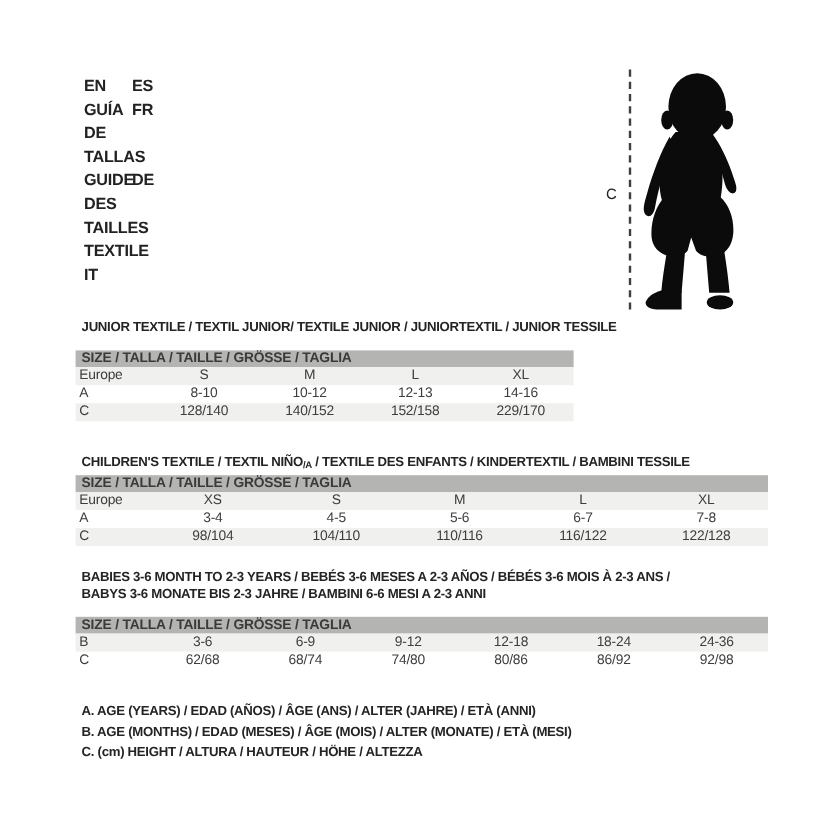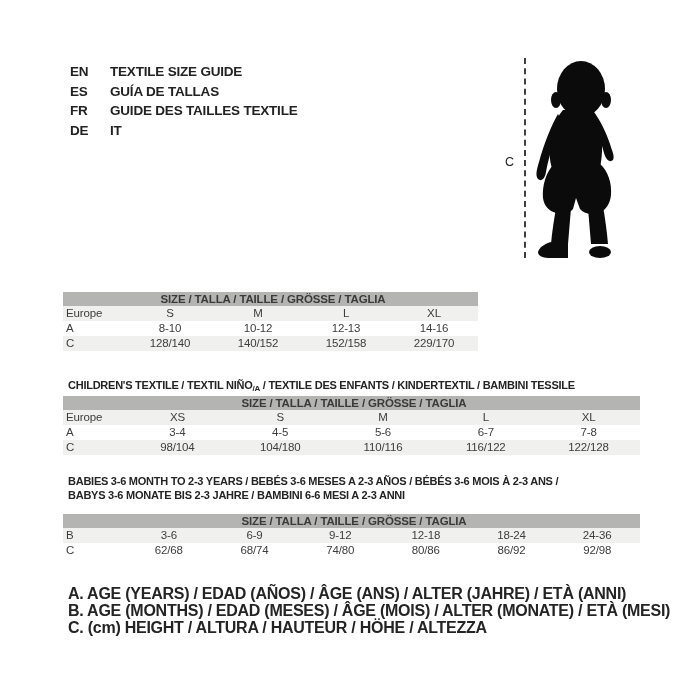--- a/index.html
+++ b/index.html
@@ -38,46 +38,45 @@
     font-size: 11px; font-weight: 700; letter-spacing: -0.25px;
     color: #242424; white-space: nowrap; line-height: 14px;
   }
   .sub-a { font-size: 8px; vertical-align: -2px; }
 
   
   .size-table { position: absolute; left: 63px; font-size: 11.5px; letter-spacing: -0.15px; }
   .size-table .thead {
     height: 14px; line-height: 14px;
     background: #b4b4b2; color: #3a3a3a;
-    font-weight: 700; padding-left: 5px; font-size: 11.5px; text-align: center;
+    font-weight: 700; padding-left: 5px; font-size: 11.5px;
   }
   .size-table .trow { display: flex; height: 15px; line-height: 15px; color: #3d3d3d; }
   .size-table .trow:nth-child(even) { background: #f0f0ee; }
   .size-table .tlabel { width: 60px; padding-left: 3px; text-align: left; }
   .size-table .tcell { flex: 1; text-align: center; }
 
   .junior-table   { top: 292px; width: 415px; }
   .children-table { top: 396px; width: 577px; }
   .babies-table   { top: 514px; width: 577px; }
 
   
   .notes {
     position: absolute; left: 68px; top: 585px;
-    font-size: 16px; font-weight: 700; letter-spacing: -0.25px;
+    font-size: 11px; font-weight: 700; letter-spacing: -0.25px;
     line-height: 17.2px; color: #242424; white-space: nowrap;
   }
 </style>
 </head>
 <body>
 
 <div id="page">
 
   <div class="lang-list">
     <span>EN</span>
-    <span>TEXTILE SIZE GUIDE</span>
     <span>ES</span>
     <span>GUÍA DE TALLAS</span>
     <span>FR</span>
     <span>GUIDE DES TAILLES TEXTILE</span>
     <span>DE</span>
     <span>IT</span>
   </div>
 
   <div class="measure-line"></div>
   <div class="measure-label">C</div>
@@ -90,20 +89,21 @@
       <path d="M28,58 C21,70 14,88 9,106 C7,113 5,119 8,123 C11,126 15,123 16,116 C19,100 25,80 31,64 Z"></path>
       <path d="M64,56 C70,64 76,76 80,88 C82,95 85,100 83,104 C80,107 76,104 74,97 C71,85 66,70 61,60 Z"></path>
       <path d="M24,108 C16,116 12,130 13,142 C14,150 19,155 26,157 C33,159 40,157 43,153 L46,142 L50,153 C54,158 62,159 69,157 C76,154 80,148 81,139 C82,127 78,115 70,108 Z"></path>
       <path d="M26,152 C24,164 22,176 21,188 L38,188 C39,176 40,164 41,152 Z"></path>
       <path d="M58,152 C59,164 60,176 61,188 L78,188 C77,176 75,162 73,150 Z"></path>
       <path d="M21,186 C14,188 9,192 8,196 C8,200 13,202 20,202 L38,202 L38,186 Z"></path>
       <ellipse cx="70" cy="196" rx="11" ry="6"></ellipse>
     </g>
   </svg>
 
+  <div class="section-title" style="top:266px">JUNIOR TEXTILE / TEXTIL JUNIOR/ TEXTILE JUNIOR / JUNIORTEXTIL / JUNIOR TESSILE</div>
   <div class="size-table junior-table">
     <div class="thead">SIZE / TALLA / TAILLE / GRÖSSE / TAGLIA</div>
     <div class="trow">
       <div class="tlabel">Europe</div>
       <div class="tcell">S</div>
       <div class="tcell">M</div>
       <div class="tcell">L</div>
       <div class="tcell">XL</div>
     </div>
     <div class="trow">
@@ -137,21 +137,21 @@
       <div class="tlabel">A</div>
       <div class="tcell">3-4</div>
       <div class="tcell">4-5</div>
       <div class="tcell">5-6</div>
       <div class="tcell">6-7</div>
       <div class="tcell">7-8</div>
     </div>
     <div class="trow">
       <div class="tlabel">C</div>
       <div class="tcell">98/104</div>
-      <div class="tcell">104/180</div>
+      <div class="tcell">104/110</div>
       <div class="tcell">110/116</div>
       <div class="tcell">116/122</div>
       <div class="tcell">122/128</div>
     </div>
   </div>
 
   <div class="section-title" style="top:474px">
     <div>BABIES 3-6 MONTH TO 2-3 YEARS / BEBÉS 3-6 MESES A 2-3 AÑOS / BÉBÉS 3-6 MOIS À 2-3 ANS /</div>
     <div>BABYS 3-6 MONATE BIS 2-3 JAHRE / BAMBINI 6-6 MESI A 2-3 ANNI</div>
   </div>

